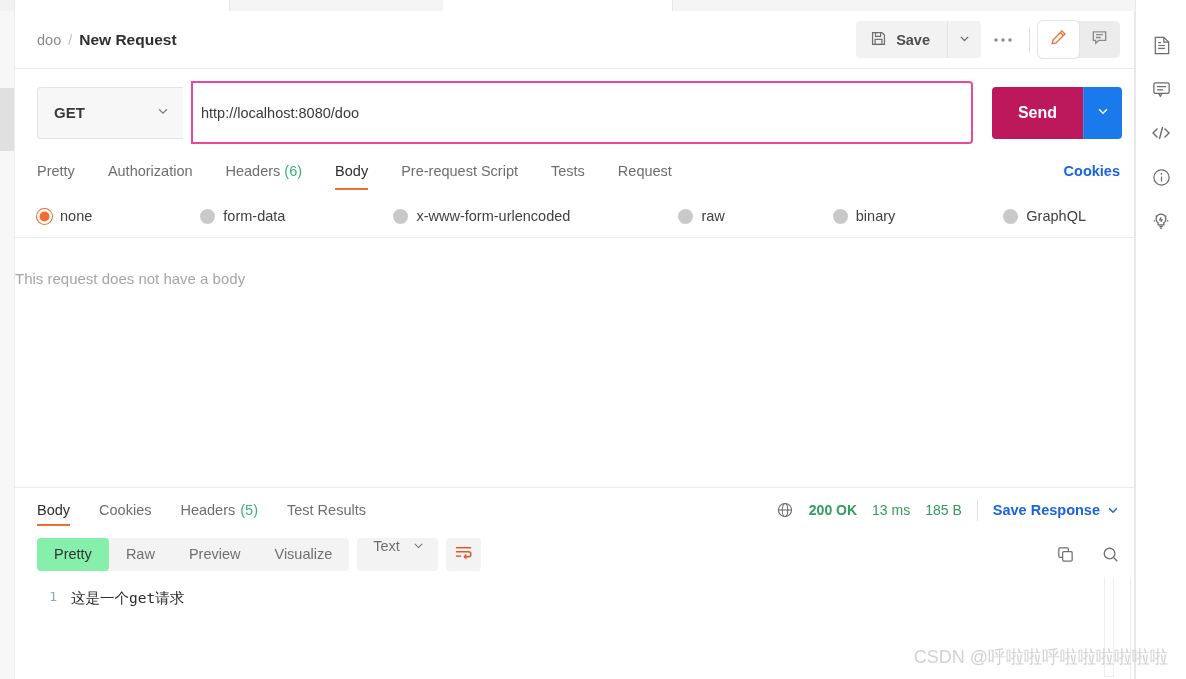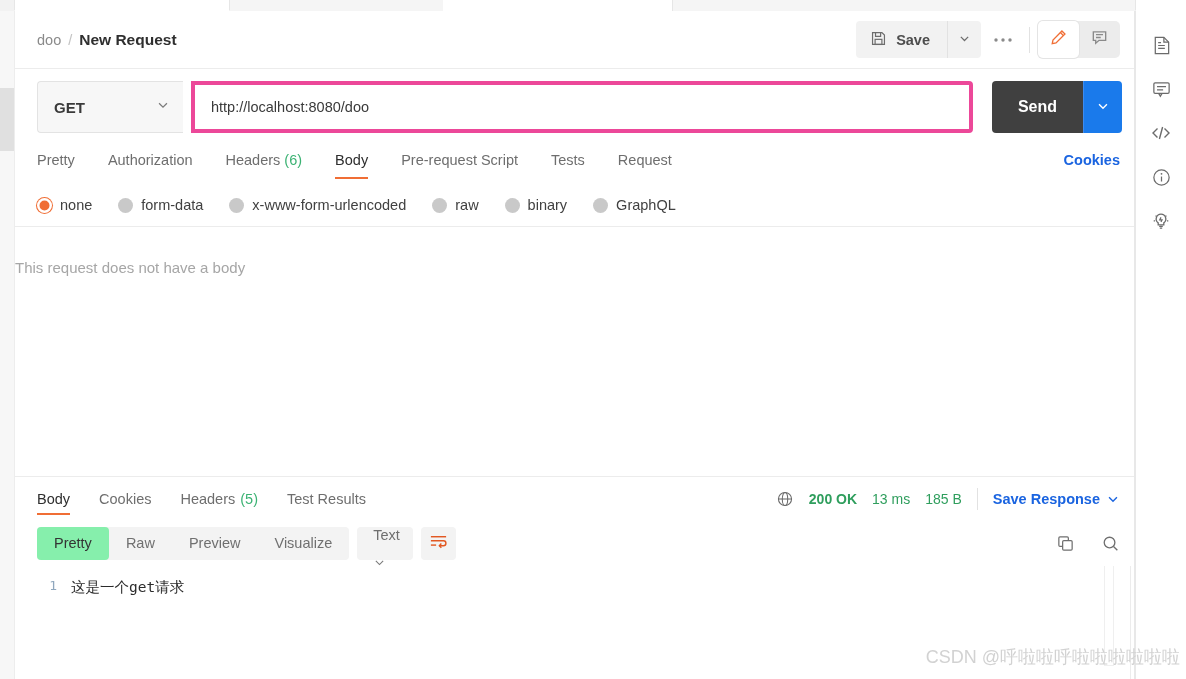--- a/index.html
+++ b/index.html
@@ -120,32 +120,32 @@
     width: 146px; height: 52px;
     background: #f7f7f7;
     border: 1px solid #e3e3e3; border-right: none;
     border-radius: 4px 0 0 4px;
     display: flex; align-items: center; justify-content: space-between;
     padding: 0 13px 0 16px;
     cursor: pointer;
   }
   .method-label { font-size: 15px; color: #3a3a3a; font-weight: bold; }
   .url-input {
-    flex: 1; height: 52px;
+    flex: 1; height: 63px;
     background: #ffffff;
-    border: 4px solid #ec4899;
+    border: 2px solid #ec4899;
     border-radius: 0 4px 4px 0;
-    padding: 0 16px;
+    padding: 0 8px;
     font-size: 14.5px; color: #3a3a3a;
     font-family: inherit;
     outline: none;
   }
   .send-group { display: flex; align-items: stretch; height: 52px; margin-left: 11px; }
   .btn-send {
-    background: #404040; color: #ffffff; border: none;
+    background: #be185d; color: #ffffff; border: none;
     border-radius: 4px 0 0 4px;
     padding: 0 26px;
     font-size: 16px; font-weight: bold; cursor: pointer; font-family: inherit;
   }
   .btn-send-caret {
     background: #1a7aeb; border: none; border-left: 1px solid #3d8cf0;
     border-radius: 0 4px 4px 0;
     width: 39px; display: flex; align-items: center; justify-content: center;
     color: #ffffff; cursor: pointer;
   }
@@ -170,20 +170,21 @@
   .cookies-link {
     margin-left: auto; color: #1a64e0; font-size: 14.5px; font-weight: bold;
     cursor: pointer; padding-bottom: 11px;
   }
 
   
   .body-types {
     display: flex; align-items: center;
     padding: 12px 22px 13px 22px;
     border-bottom: 1px solid #ececec;
+    justify-content: space-between;
   }
   .bt-item { display: flex; align-items: center; gap: 8px; margin-right: 26px; cursor: pointer; }
   .bt-radio {
     width: 15px; height: 15px; border-radius: 50%;
     background: #c9c9c9;
   }
   .bt-item.selected .bt-radio {
     background: #f06e35;
     box-shadow: inset 0 0 0 2.5px #ffffff, 0 0 0 1px #f06e35;
   }
@@ -231,21 +232,21 @@
   }
   .seg-group { display: flex; background: #f3f3f3; border-radius: 4px; height: 33px; }
   .seg {
     display: flex; align-items: center; padding: 0 17px;
     font-size: 14.5px; color: #707070; cursor: pointer; border-radius: 4px;
   }
   .seg.active { background: #86efac; color: #333333; }
   .text-select {
     display: flex; align-items: flex-start; gap: 12px;
     background: #f3f3f3; border-radius: 4px; height: 33px;
-    padding: 0 13px 0 16px; margin-left: 8px; cursor: pointer; flex-direction: column;
+    padding: 0 13px 0 16px; margin-left: 8px; cursor: pointer;
   }
   .text-select .tslabel { font-size: 14.5px; color: #6f6f6f; }
   .wrap-btn {
     width: 35px; height: 33px; background: #f3f3f3; border-radius: 4px;
     display: flex; align-items: center; justify-content: center;
     margin-left: 8px; cursor: pointer; color: #e25822;
   }
   .viewer-actions { margin-left: auto; display: flex; align-items: center; gap: 26px; }
   .va-icon { color: #6f6f6f; cursor: pointer; display: flex; }
 
@@ -269,21 +270,21 @@
     position: absolute; right: 20px; top: 0; width: 10px; height: 100px;
     border: 1px solid #efefef; border-top: none; background: transparent;
   }
   .code-scroll-v {
     position: absolute; right: 3px; top: 0; width: 1px; height: 114px;
     background: #ececec;
   }
 
   
   .watermark {
-    position: absolute; right: 6px; bottom: 10px;
+    position: absolute; right: 18px; bottom: 10px;
     font-size: 18px; color: #d2d2d2;
     font-family: "Liberation Sans", sans-serif;
     white-space: nowrap; pointer-events: none;
   }
 </style>
 </head>
 <body>
 
 <div id="app">
 

